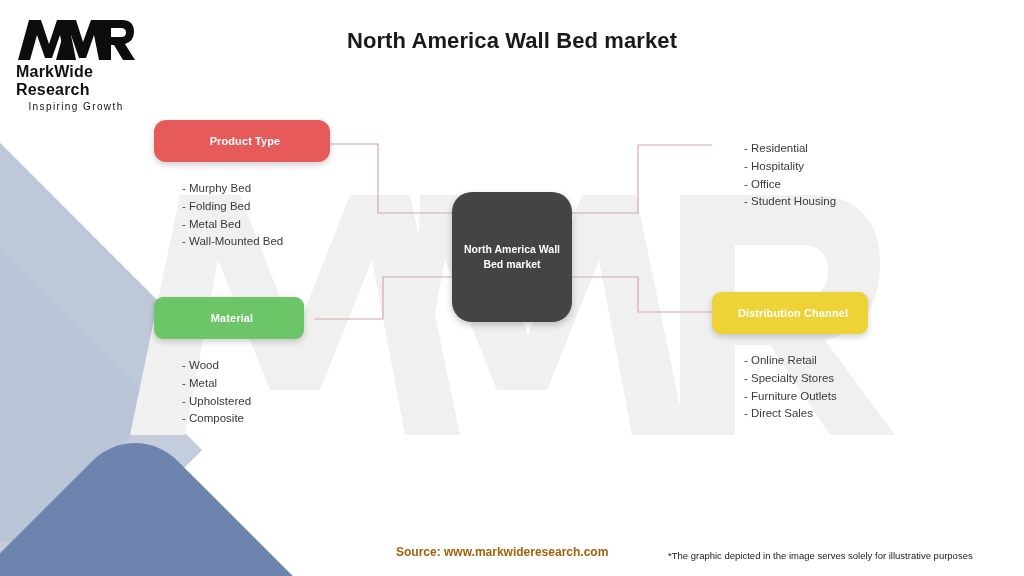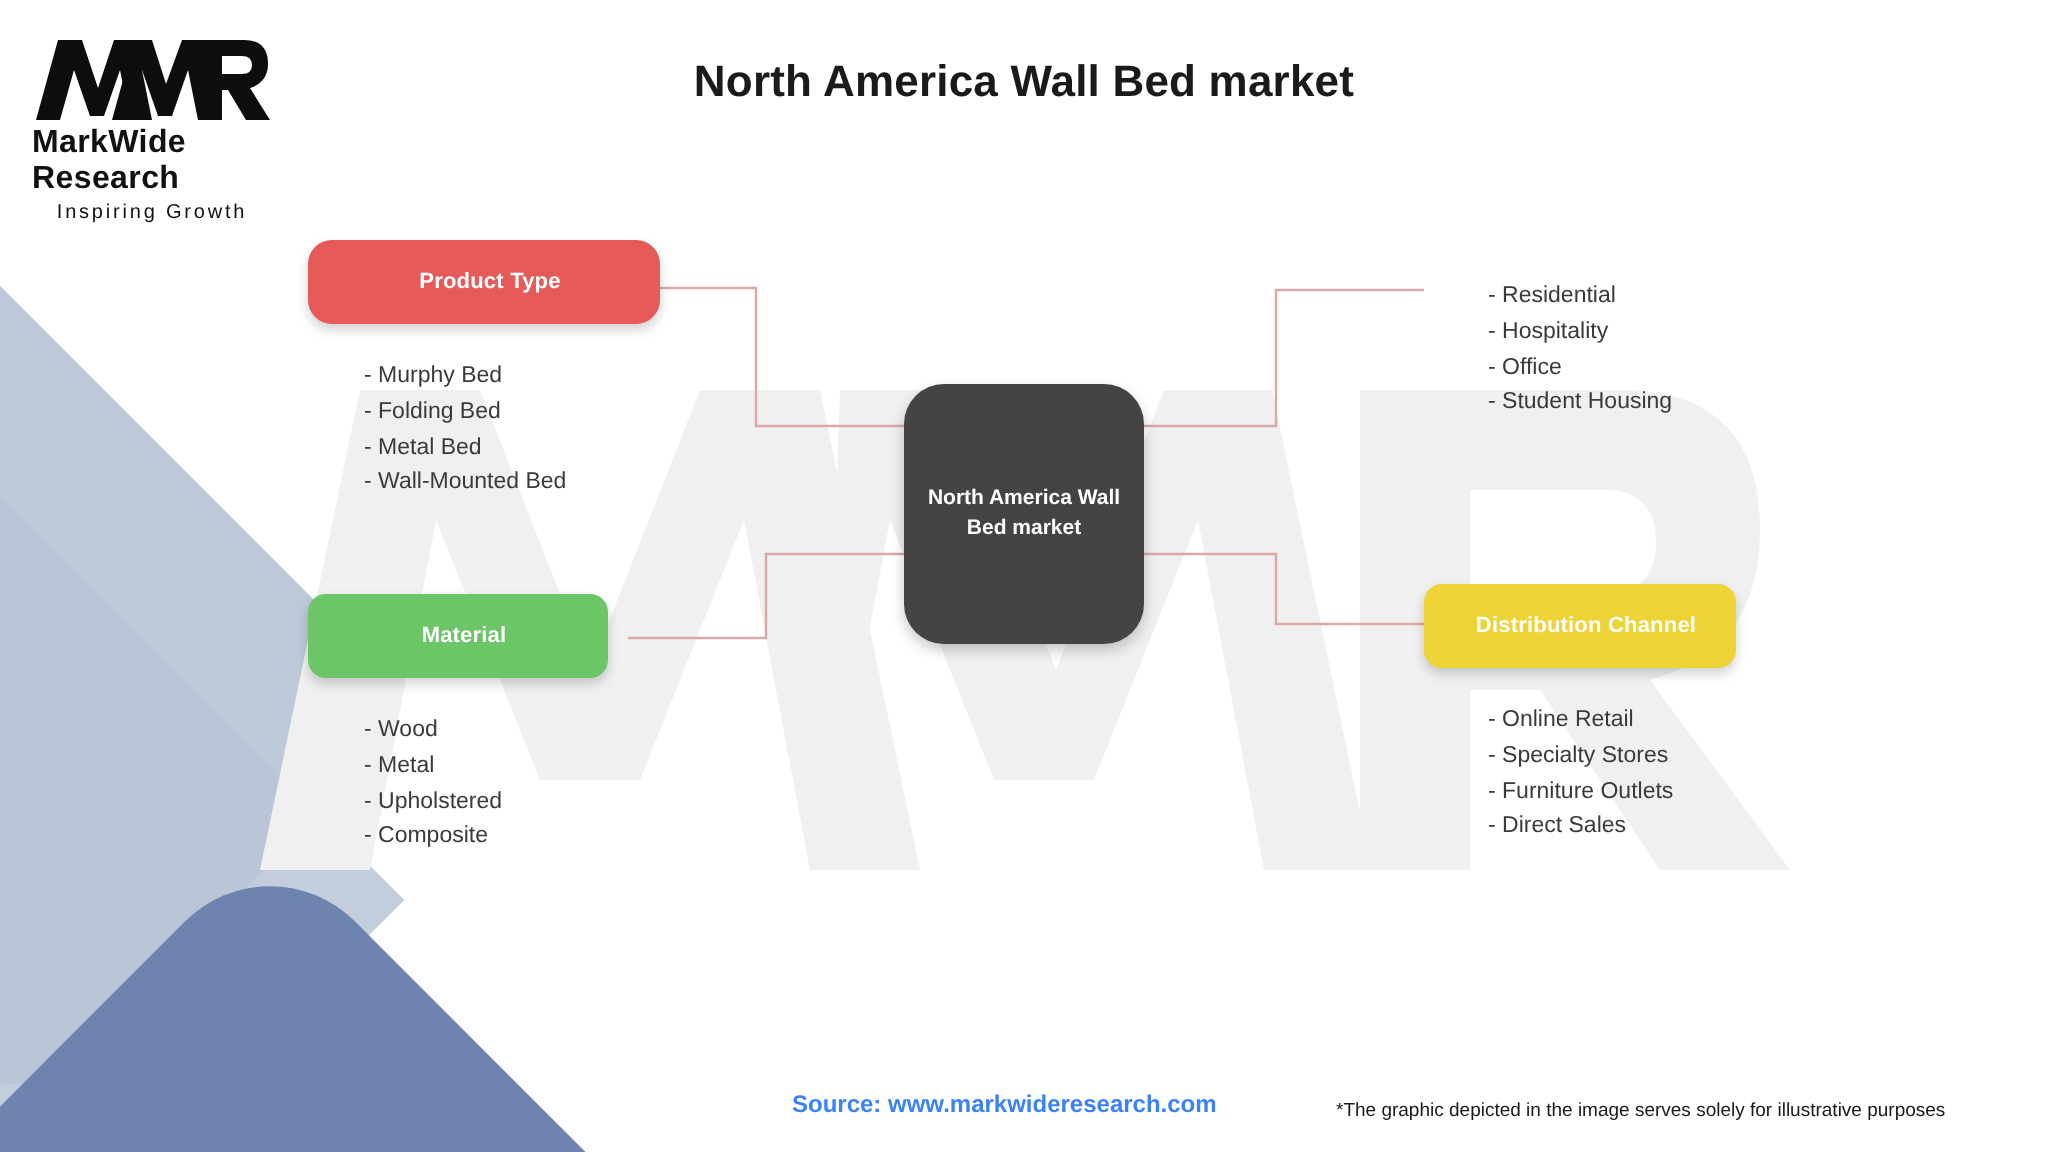--- a/index.html
+++ b/index.html
@@ -178,21 +178,21 @@
   #cat-distribution-channel .cat-header { width: 156px; background: #edd336; }
   #cat-distribution-channel .cat-list { padding-left: 32px; }
 
   
   #source {
     position: absolute;
     left: 396px;
     top: 545px;
     font-size: 12px;
     font-weight: bold;
-    color: #3b82f6;
+    color: #a16207;
   }
   #disclaimer {
     position: absolute;
     left: 668px;
     top: 550px;
     font-size: 9.5px;
     color: #1a1a1a;
   }
 </style>
 </head>

